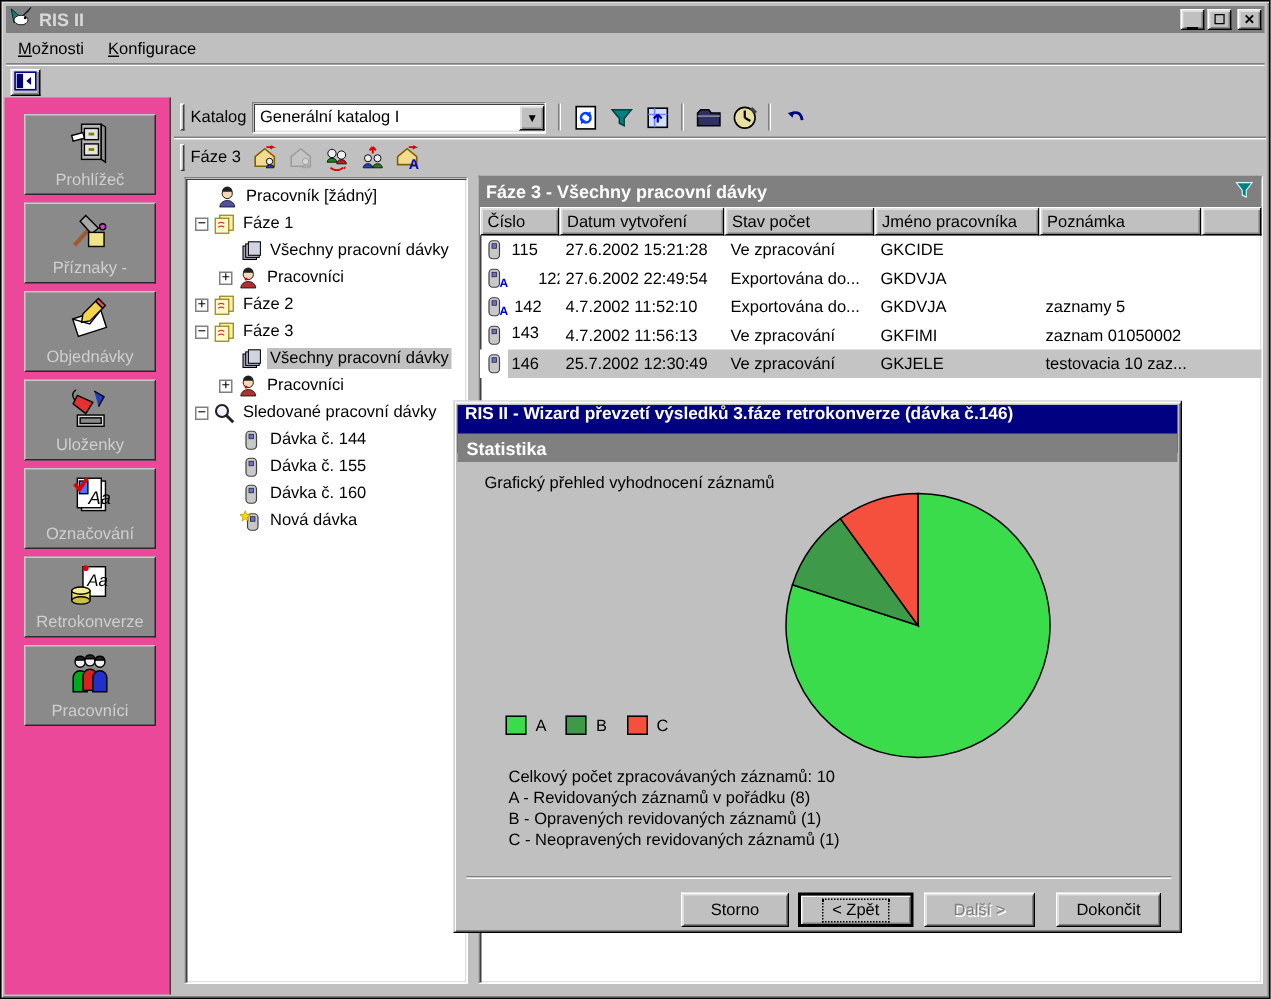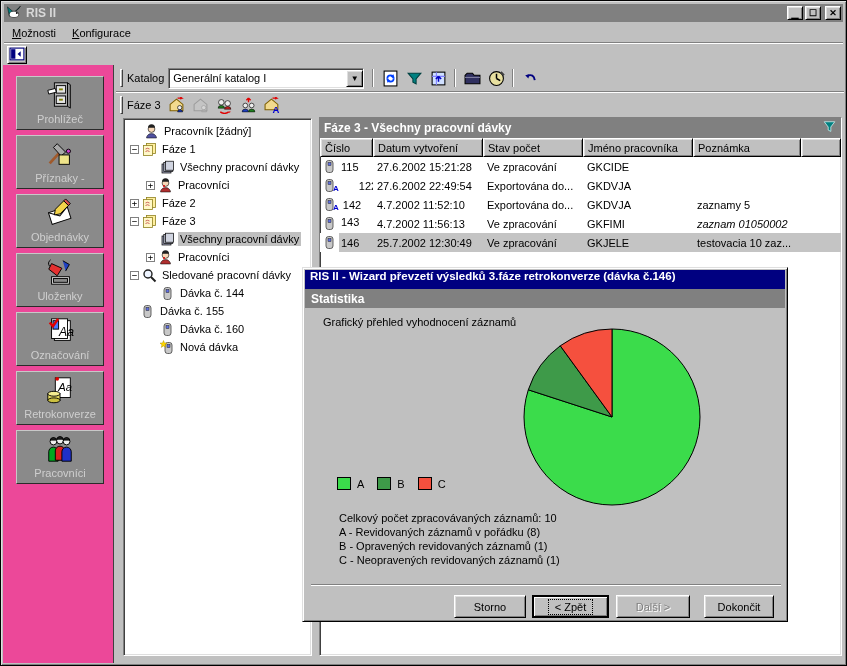--- a/index.html
+++ b/index.html
@@ -388,21 +388,21 @@
         <span class="tlabel">Sledované pracovní dávky</span>
       </div>
       <div class="titem" style="padding-left: 20px;">
         <span style="width: 14px; flex: 0 0 auto;"></span>
         <span class="ticon"><svg viewBox="0 0 15 15">
             <rect x="4" y="1.5" width="7" height="12" rx="2.5" fill="#c8c8c8" stroke="#404040" stroke-width="0.8"></rect>
             <rect x="6" y="3.5" width="3" height="3" fill="#6070e0" stroke="#202020" stroke-width="0.5"></rect>
           </svg></span>
         <span class="tlabel">Dávka č. 144</span>
       </div>
-      <div class="titem" style="">
+      <div class="titem" style="padding-left: 20px;">
         <span style="width: 14px; flex: 0 0 auto;"></span>
         <span class="ticon"><svg viewBox="0 0 15 15">
             <rect x="4" y="1.5" width="7" height="12" rx="2.5" fill="#c8c8c8" stroke="#404040" stroke-width="0.8"></rect>
             <rect x="6" y="3.5" width="3" height="3" fill="#6070e0" stroke="#202020" stroke-width="0.5"></rect>
           </svg></span>
         <span class="tlabel">Dávka č. 155</span>
       </div>
       <div class="titem" style="padding-left: 20px;">
         <span style="width: 14px; flex: 0 0 auto;"></span>
         <span class="ticon"><svg viewBox="0 0 15 15">
@@ -485,21 +485,21 @@
           <div class="tcell" style="width: 53px; flex: 0 0 auto; display: flex; align-items: flex-start; padding-left: 0px;">
             <span class="rowicon"><svg viewBox="0 0 15 15">
                 <rect x="4" y="1.5" width="7" height="12" rx="2.5" fill="#c8c8c8" stroke="#404040" stroke-width="0.8"></rect>
                 <rect x="6" y="3.5" width="3" height="3" fill="#6070e0" stroke="#202020" stroke-width="0.5"></rect>
               </svg></span>
             <span style="margin-left: 4px;">143</span>
           </div>
           <div class="tcell" style="width: 110px; flex: 0 0 auto;">4.7.2002 11:56:13</div>
           <div class="tcell" style="width: 100px; flex: 0 0 auto;">Ve zpracování</div>
           <div class="tcell" style="width: 110px; flex: 0 0 auto;">GKFIMI</div>
-          <div class="tcell" style="width: 108px; flex: 0 0 auto; font-style: italic;">zaznam 01050002</div>
+          <div class="tcell" style="width: 108px; flex: 0 0 auto;">zaznam 01050002</div>
         </div>
         <div class="trow sel">
           <div class="tcell" style="width: 53px; flex: 0 0 auto; display: flex; align-items: center; padding-left: 0px;">
             <span class="rowicon"><svg viewBox="0 0 15 15">
                 <rect x="4" y="1.5" width="7" height="12" rx="2.5" fill="#c8c8c8" stroke="#404040" stroke-width="0.8"></rect>
                 <rect x="6" y="3.5" width="3" height="3" fill="#6070e0" stroke="#202020" stroke-width="0.5"></rect>
               </svg></span>
             <span style="margin-left: 4px;">146</span>
           </div>
           <div class="tcell" style="width: 110px; flex: 0 0 auto;">25.7.2002 12:30:49</div>

